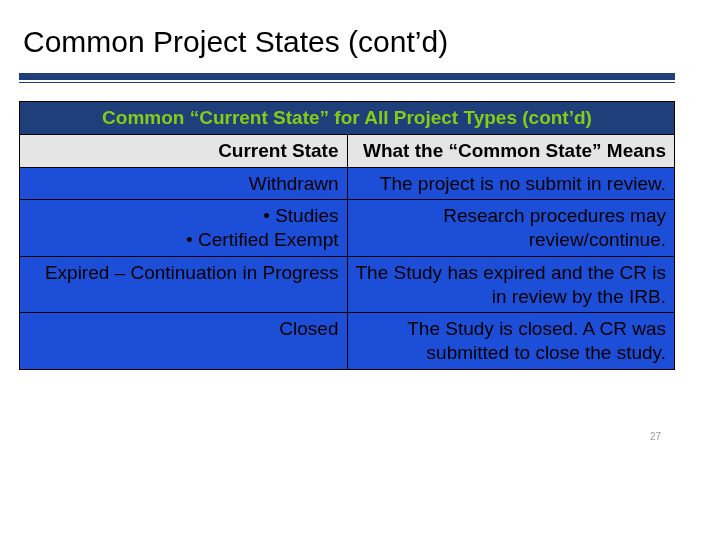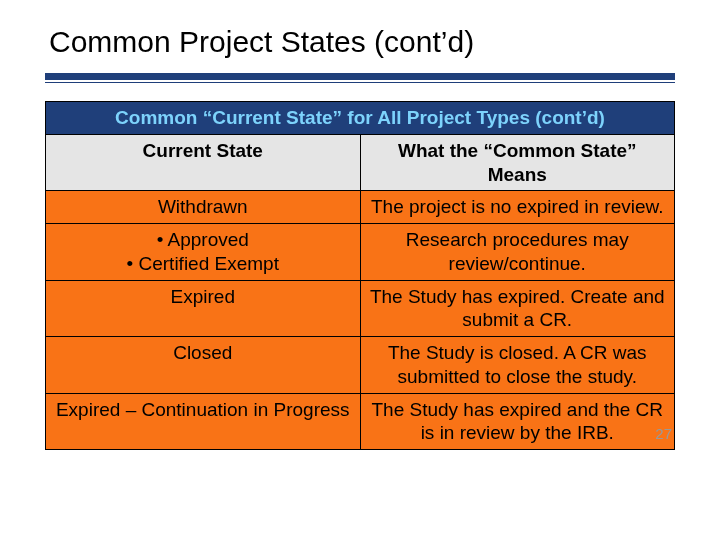--- a/index.html
+++ b/index.html
@@ -10,21 +10,21 @@
     background: #fff;
     font-family: Verdana, Geneva, sans-serif;
     color: #000;
     overflow: hidden;
   }
   .slide {
     width: 720px;
     height: 480px;
     position: relative;
     box-sizing: border-box;
-    padding: 25px 45px 0 45px;
+    padding: 25px 45px 0 19px;
   }
   .title {
     font-size: 30px;
     font-weight: normal;
     color: #000;
     margin: 0 0 8px 4px;
     padding-bottom: 6px;
   }
   .title-rule {
     height: 10px;
@@ -42,49 +42,49 @@
     border-collapse: collapse;
     table-layout: fixed;
   }
   table.states col.c1 { width: 50%; }
   table.states col.c2 { width: 50%; }
   table.states th, table.states td {
     border: 1px solid #000;
     padding: 4px 8px;
     font-size: 19px;
     line-height: 1.25;
-    text-align: center;
+    text-align: right;
     vertical-align: top;
   }
   tr.blueband td {
     background: #1f3f7a;
-    color: #7dd3fc;
+    color: #84cc16;
     font-weight: bold;
     text-align: center;
   }
   tr.header td, tr.header th {
     background: #e5e5e5;
     font-weight: bold;
   }
   tr.body td {
-    background: #f97316;
+    background: #1d4ed8;
   }
   .bullets {
     list-style: none;
     margin: 0;
     padding: 0;
   }
   .bullets li::before {
     content: "• ";
   }
   .pagenum {
     position: absolute;
-    right: 48px;
+    right: 59px;
     bottom: 38px;
-    font-size: 15px;
+    font-size: 10px;
     color: #999;
   }
 </style>
 </head>
 <body>
 
 <div class="slide">
   <h1 class="title">Common Project States (cont’d)</h1>
   <div class="title-rule"></div>
 
@@ -96,40 +96,36 @@
     <tbody>
       <tr class="blueband">
         <td colspan="2">Common “Current State” for All Project Types (cont’d)</td>
       </tr>
       <tr class="header">
         <th>Current State</th>
         <th>What the “Common State” Means</th>
       </tr>
       <tr class="body">
         <td>Withdrawn</td>
-        <td>The project is no expired in review.</td>
+        <td>The project is no submit in review.</td>
       </tr>
       <tr class="body">
         <td>
           <ul class="bullets">
-            <li>Approved</li>
+            <li>Studies</li>
             <li>Certified Exempt</li>
           </ul>
         </td>
         <td>Research procedures may review/continue.</td>
       </tr>
       <tr class="body">
-        <td>Expired</td>
-        <td>The Study has expired. Create and submit a CR.</td>
+        <td>Expired – Continuation in Progress</td>
+        <td>The Study has expired and the CR is in review by the IRB.</td>
       </tr>
       <tr class="body">
         <td>Closed</td>
         <td>The Study is closed. A CR was submitted to close the study.</td>
-      </tr>
-      <tr class="body">
-        <td>Expired – Continuation in Progress</td>
-        <td>The Study has expired and the CR is in review by the IRB.</td>
       </tr>
     </tbody>
   </table>
 
   <div class="pagenum">27</div>
 </div>
 
 </body></html>

